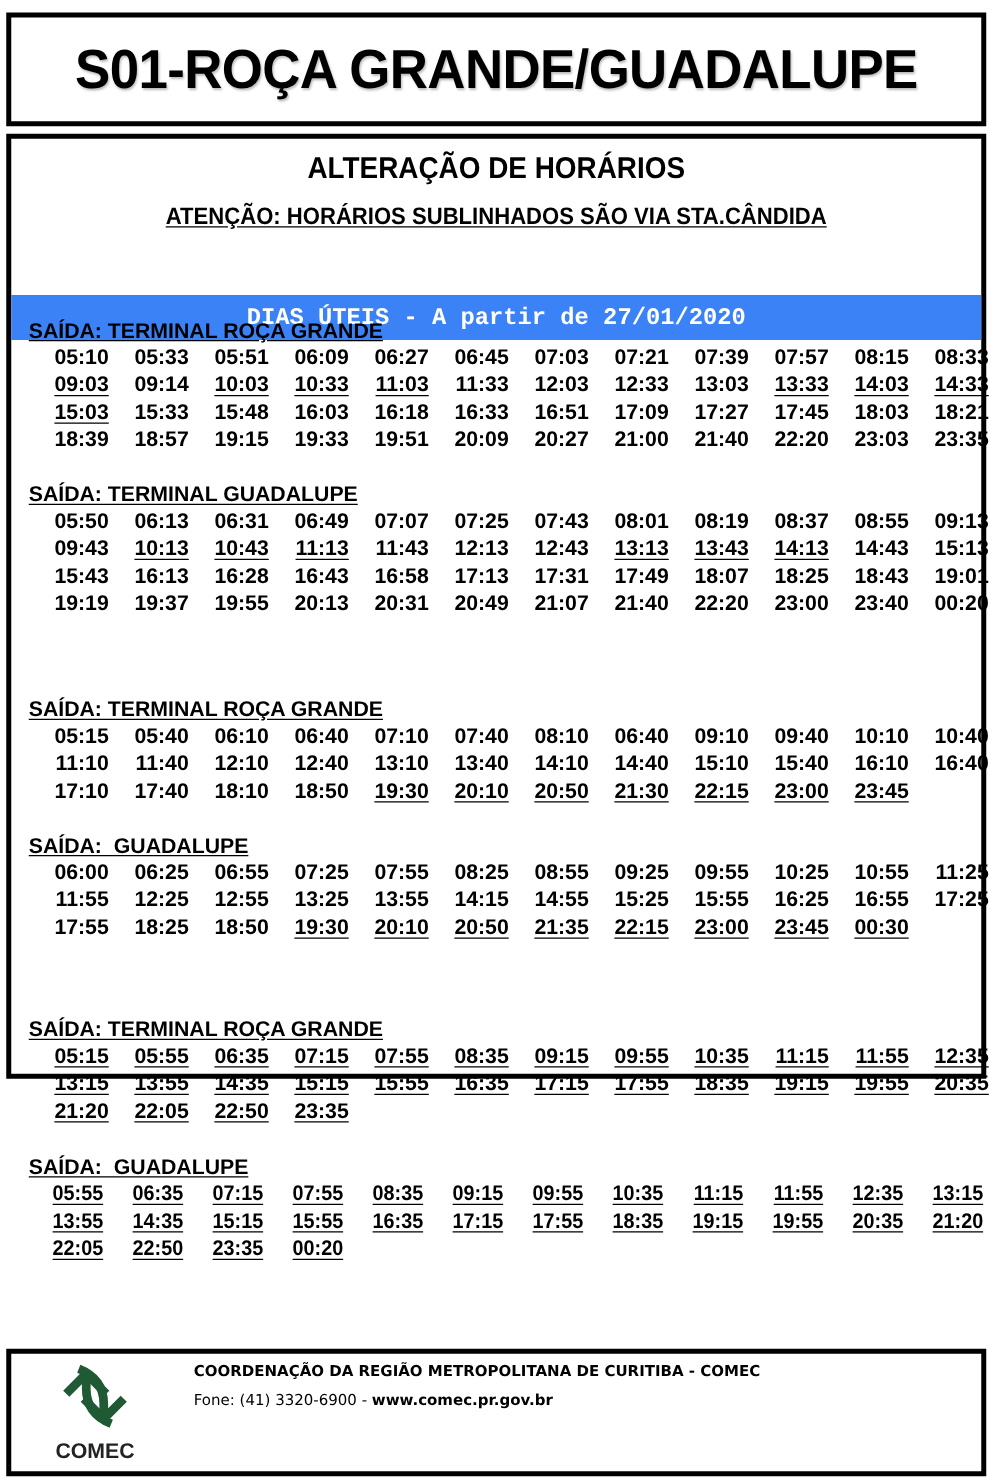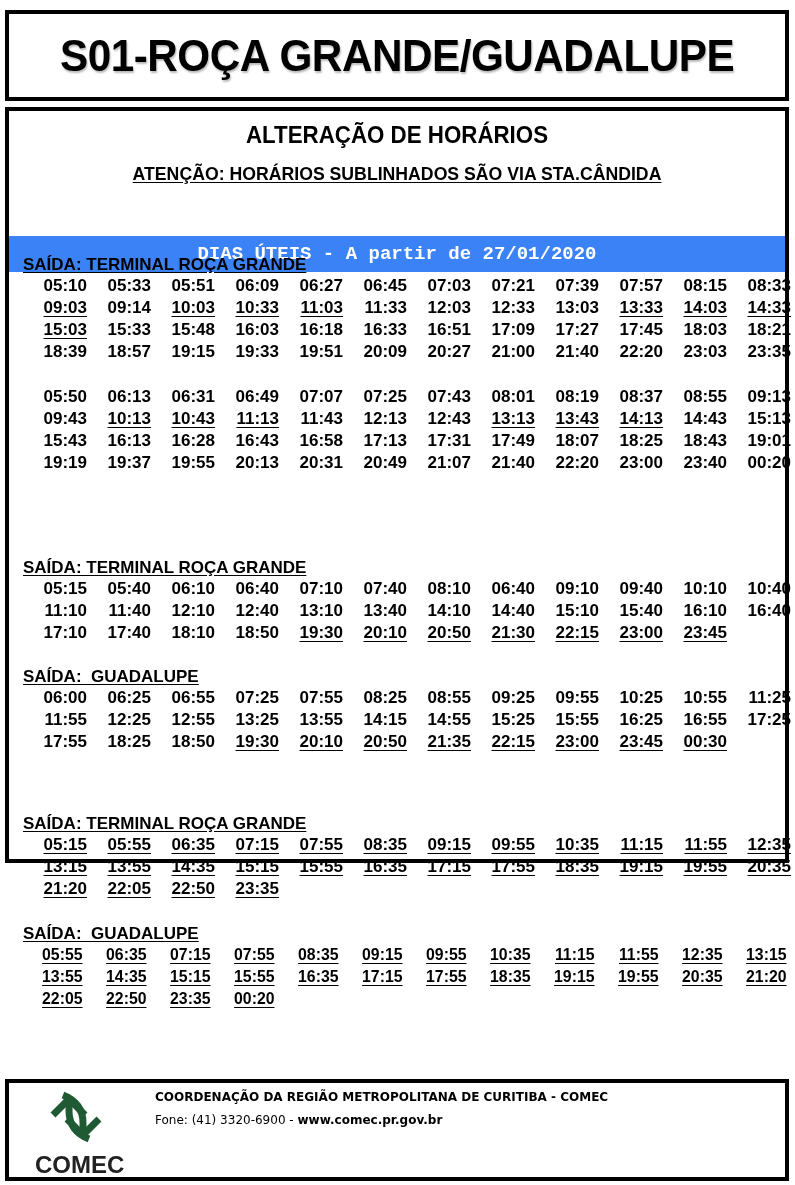--- a/index.html
+++ b/index.html
@@ -50,21 +50,21 @@
     .narrow .time { font-family: "Liberation Sans", sans-serif; transform: scaleX(0.93); transform-origin: left center; }
 
     .footer-box {
       position: absolute; left: 5px; top: 1079px; width: 784px; height: 102px;
       border: 4px solid #000;
     }
     .logo { position: absolute; left: 26px; top: 4px; width: 82px; height: 90px; }
     .logo svg { display: block; margin: 0 auto; }
     .logo-text {
       position: absolute; left: 0; right: 0; top: 64px; text-align: center;
-      font-weight: bold; font-size: 24px; color: #222;
+      font-weight: bold; font-size: 17px; color: #222;
     }
     .org-info { position: absolute; left: 146px; top: 3px; font-family: "DejaVu Sans", sans-serif; font-size: 12px; }
     .org-info div { height: 23px; line-height: 23px; }
     .org-name { font-weight: bold; }
     .org-url { font-weight: bold; }
   </style>
 </head>
 <body>
 
 <div class="title-box">
@@ -123,20 +123,21 @@
         <span class="time">20:09</span>
         <span class="time">20:27</span>
         <span class="time">21:00</span>
         <span class="time">21:40</span>
         <span class="time">22:20</span>
         <span class="time">23:03</span>
         <span class="time">23:35</span>
       </div>
   </div>
   <div class="block" style="top:275px;">
+    <div class="block-label">SAÍDA: TERMINAL GUADALUPE</div>
     <div class="times">
         <span class="time">05:50</span>
         <span class="time">06:13</span>
         <span class="time">06:31</span>
         <span class="time">06:49</span>
         <span class="time">07:07</span>
         <span class="time">07:25</span>
         <span class="time">07:43</span>
         <span class="time">08:01</span>
         <span class="time">08:19</span>

